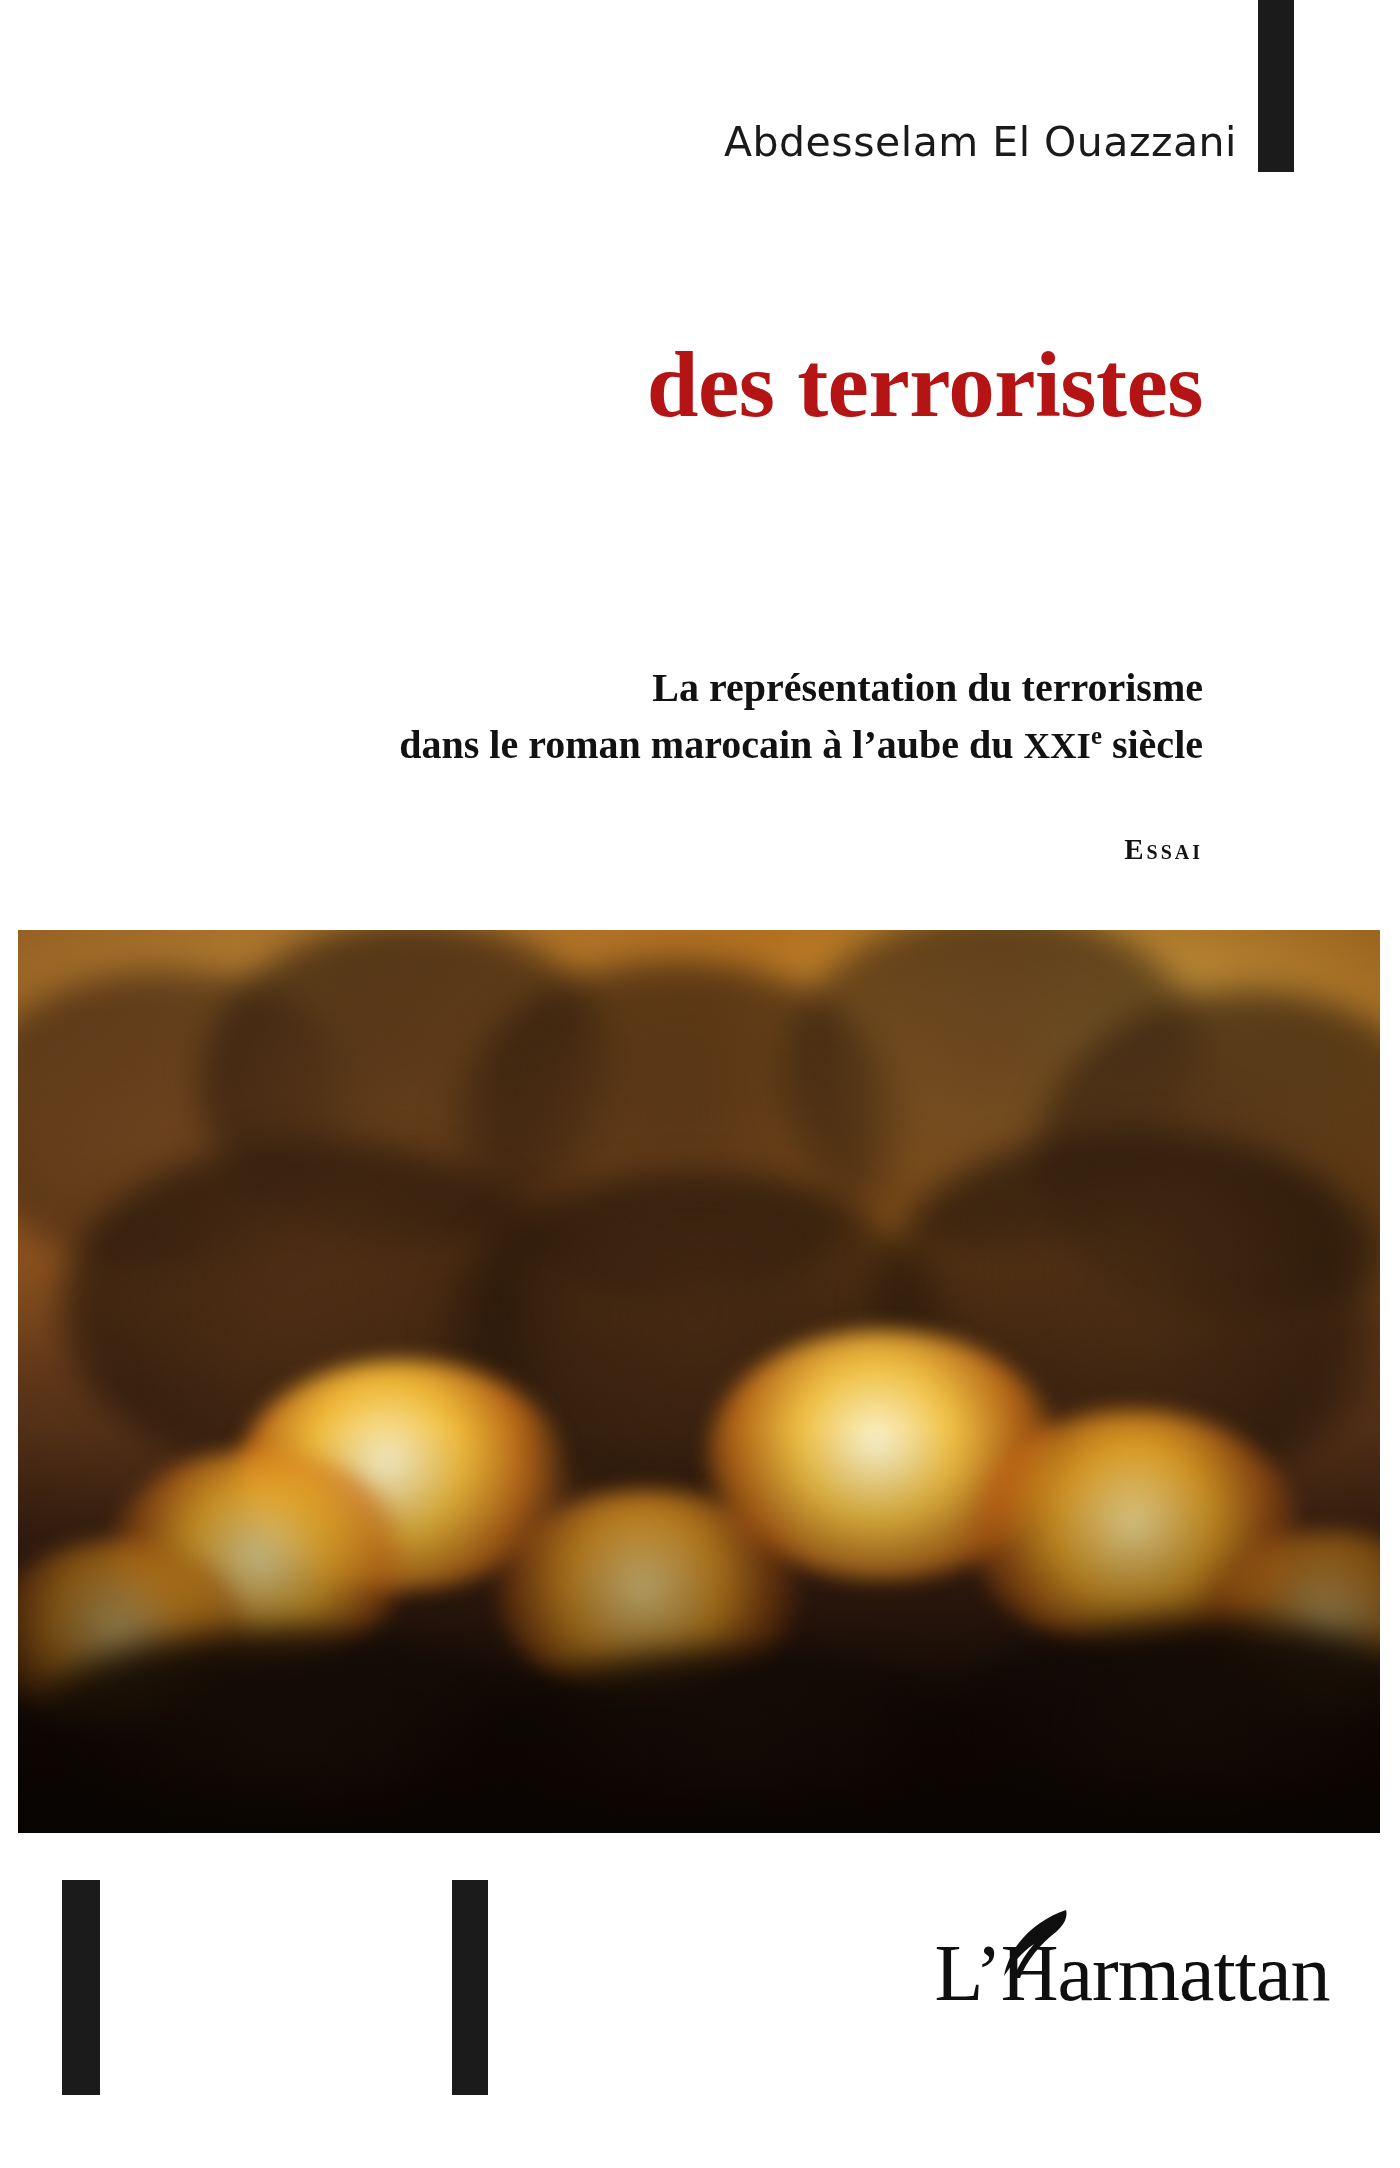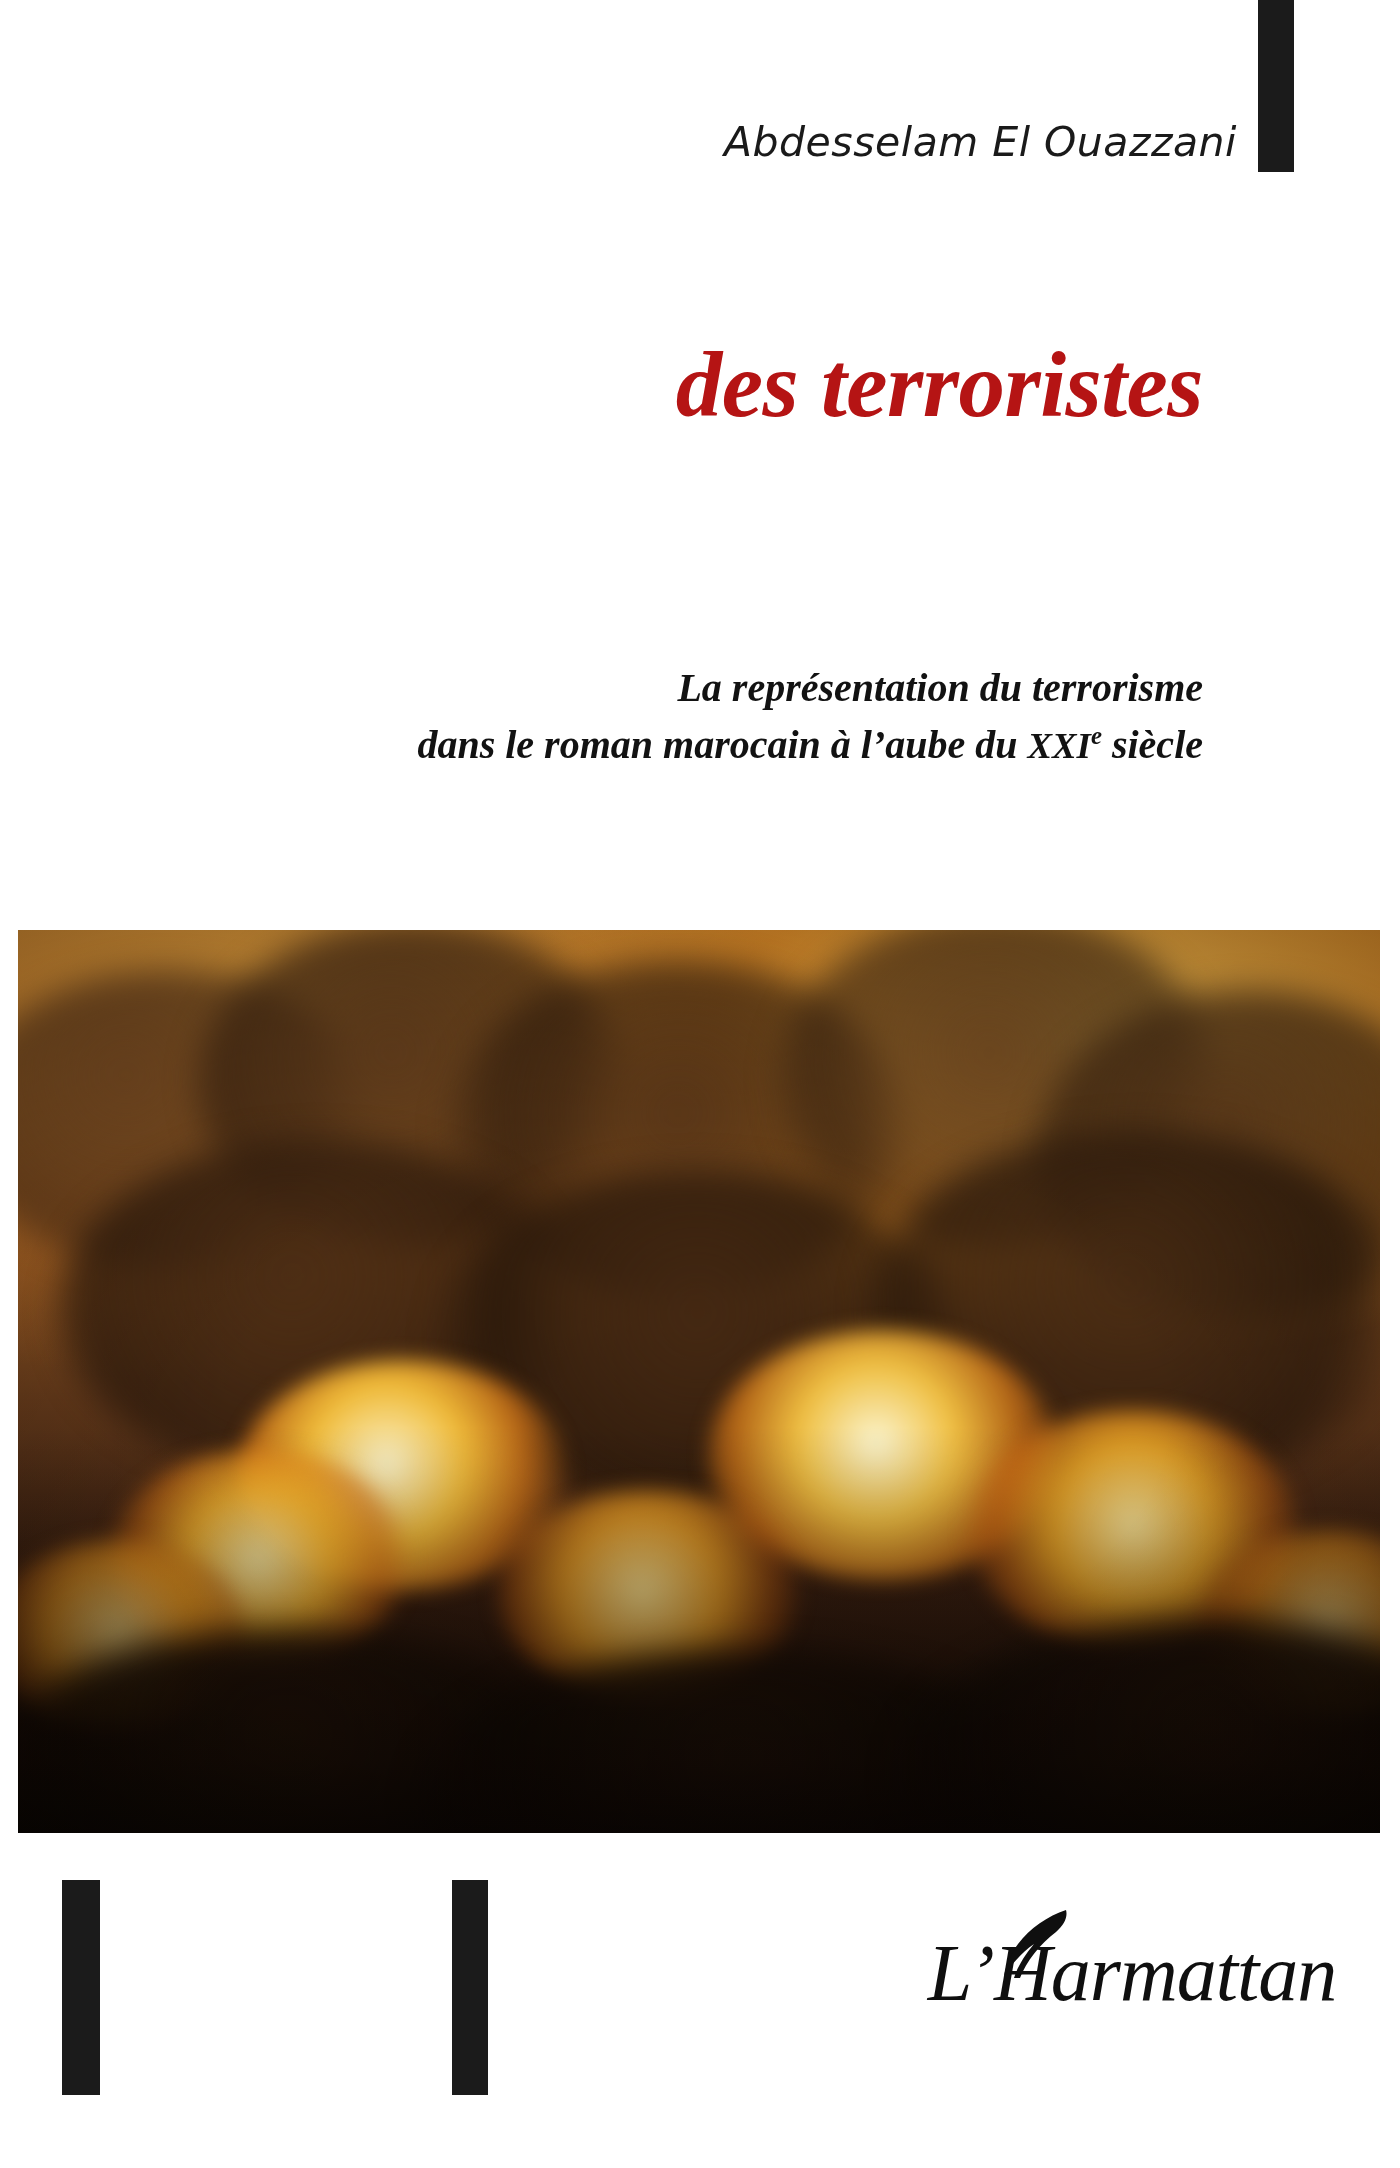--- a/index.html
+++ b/index.html
@@ -7,21 +7,20 @@
     padding: 0;
     background: #ffffff;
   }
   .cover {
     position: relative;
     width: 1400px;
     height: 2168px;
     background: #ffffff;
     font-family: "Liberation Serif", serif;
     overflow: hidden;
-    font-style: italic;
   }
 
   
   .top-bar {
     position: absolute;
     top: 0;
     left: 1258px;
     width: 36px;
     height: 172px;
     background: #1b1b1b;
@@ -207,20 +206,21 @@
     <div>des terroristes</div>
   </div>
 
   <div class="subtitle">
     <div>La représentation du terrorisme</div>
     <div>
       <span>dans le roman marocain à l’aube du </span><span class="sc">XXI</span><sup>e</sup><span> siècle</span>
     </div>
   </div>
 
+  <div class="genre">Essai</div>
 
   <div class="photo">
     <div class="sky"></div>
 
     <div class="smoke" style="left:-60px;  top:40px;  width:420px; height:300px; background:radial-gradient(circle at 40% 35%, rgba(120,74,34,0.95), rgba(70,42,20,0.6) 60%, rgba(40,24,12,0) 80%);"></div>
     <div class="smoke" style="left:180px;  top:-10px; width:430px; height:330px; background:radial-gradient(circle at 45% 40%, rgba(98,60,28,0.95), rgba(58,34,16,0.65) 60%, rgba(30,18,8,0) 82%);"></div>
     <div class="smoke" style="left:430px;  top:30px;  width:460px; height:340px; background:radial-gradient(circle at 50% 45%, rgba(86,52,24,0.95), rgba(48,28,13,0.6) 62%, rgba(26,15,7,0) 84%);"></div>
     <div class="smoke" style="left:760px;  top:-20px; width:440px; height:340px; background:radial-gradient(circle at 48% 42%, rgba(110,68,30,0.9), rgba(60,36,17,0.6) 60%, rgba(30,18,8,0) 83%);"></div>
     <div class="smoke" style="left:1020px; top:60px;  width:420px; height:330px; background:radial-gradient(circle at 45% 40%, rgba(92,56,26,0.92), rgba(52,31,14,0.6) 62%, rgba(28,16,8,0) 84%);"></div>
 

